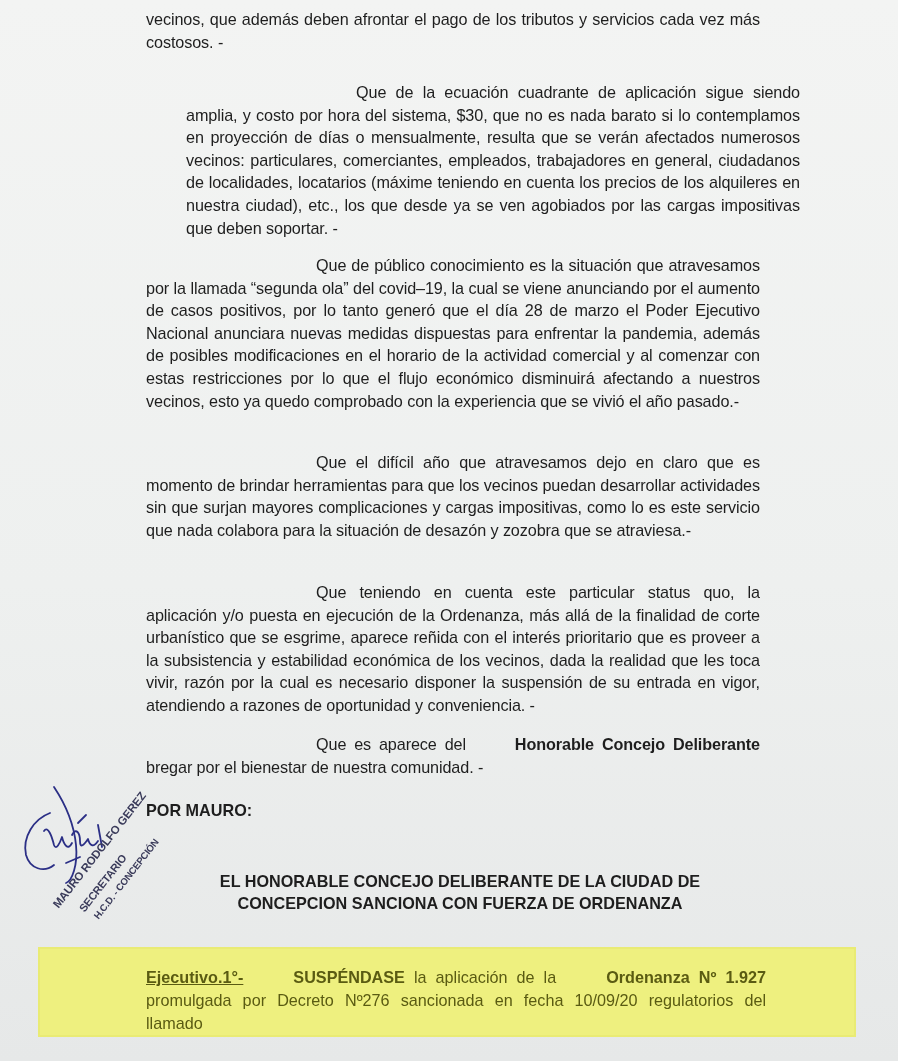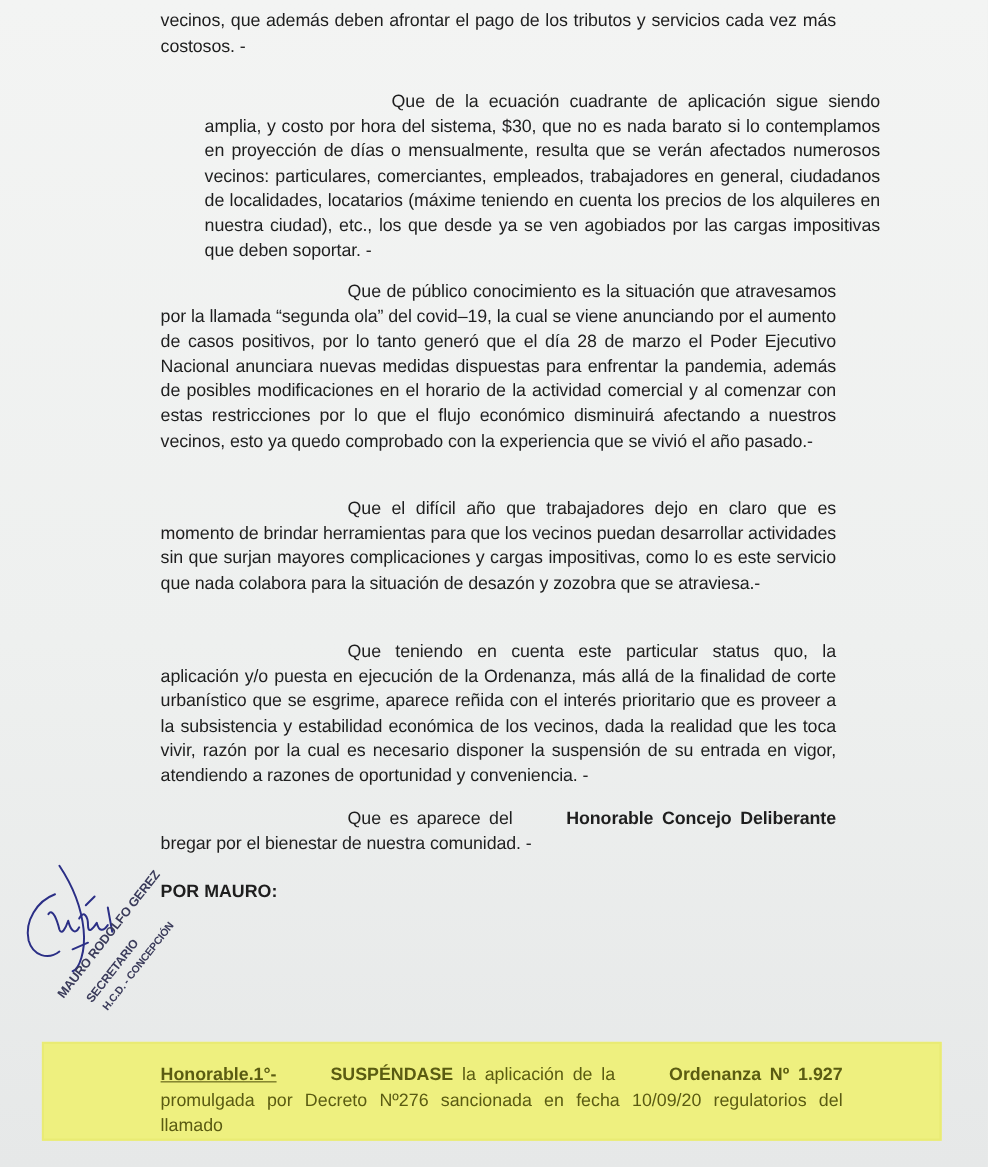--- a/index.html
+++ b/index.html
@@ -124,36 +124,40 @@
 
   <div class="text-block" id="p1">
     <p class="para last-line-left">Que de la ecuación cuadrante de aplicación sigue siendo amplia, y costo por hora del sistema, $30, que no es nada barato si lo contemplamos en proyección de días o mensualmente, resulta que se verán afectados numerosos vecinos: particulares, comerciantes, empleados, trabajadores en general, ciudadanos de localidades, locatarios (máxime teniendo en cuenta los precios de los alquileres en nuestra ciudad), etc., los que desde ya se ven agobiados por las cargas impositivas que deben soportar. -</p>
   </div>
 
   <div class="text-block" id="p2">
     <p class="para last-line-left">Que de público conocimiento es la situación que atravesamos por la llamada “segunda ola” del covid–19, la cual se viene anunciando por el aumento de casos positivos, por lo tanto  generó que el día 28 de marzo el Poder Ejecutivo Nacional anunciara nuevas medidas dispuestas para enfrentar la pandemia, además de posibles modificaciones en el horario de la actividad comercial y al comenzar con estas restricciones por lo que  el flujo económico disminuirá afectando a nuestros vecinos, esto ya quedo comprobado con la experiencia que se vivió el año pasado.-</p>
   </div>
 
   <div class="text-block" id="p3">
-    <p class="para last-line-left">Que el difícil año que trabajadores dejo en claro que es momento de brindar herramientas para que los vecinos puedan desarrollar actividades sin que surjan mayores complicaciones y cargas impositivas, como lo es este servicio que nada colabora para la situación de desazón y zozobra que se atraviesa.-</p>
+    <p class="para last-line-left">Que el difícil año que atravesamos dejo en claro que es momento de brindar herramientas para que los vecinos puedan desarrollar actividades sin que surjan mayores complicaciones y cargas impositivas, como lo es este servicio que nada colabora para la situación de desazón y zozobra que se atraviesa.-</p>
   </div>
 
   <div class="text-block" id="p4">
     <p class="para last-line-left">Que teniendo en cuenta este particular status quo, la aplicación y/o puesta en ejecución de la Ordenanza, más allá de la finalidad de corte urbanístico que se esgrime, aparece reñida con el interés prioritario que es proveer a la subsistencia y estabilidad económica de los vecinos, dada la realidad que les toca vivir, razón por la cual es necesario disponer la suspensión de su entrada en vigor, atendiendo a razones de oportunidad y conveniencia. -</p>
   </div>
 
   <div class="text-block" id="p5">
     <p class="para last-line-left"><span>Que es aparece del </span><span class="bold">Honorable Concejo Deliberante</span><span> bregar por el bienestar de nuestra comunidad. -</span></p>
   </div>
 
   <div class="por-ello">POR MAURO:</div>
 
+  <div class="sanction">
+    <div>EL HONORABLE CONCEJO DELIBERANTE DE LA CIUDAD DE</div>
+    <div>CONCEPCION SANCIONA CON FUERZA DE ORDENANZA</div>
+  </div>
 
   <div class="highlight-box"></div>
-  <div class="article"><span class="lbl">Honorable.1°-</span><span class="bold"> SUSPÉNDASE</span><span> la aplicación de la </span><span class="bold">Ordenanza Nº 1.927</span><span> promulgada por Decreto Nº276 sancionada en fecha 10/09/20 regulatorios del llamado</span></div>
+  <div class="article"><span class="lbl">Ejecutivo.1°-</span><span class="bold"> SUSPÉNDASE</span><span> la aplicación de la </span><span class="bold">Ordenanza Nº 1.927</span><span> promulgada por Decreto Nº276 sancionada en fecha 10/09/20 regulatorios del llamado</span></div>
 
   <svg class="signature" viewBox="0 0 120 100">
     <g fill="none" stroke="#2b2f86" stroke-width="1.8" stroke-linecap="round" stroke-linejoin="round">
       <path d="M40 2 C 52 20, 60 40, 62 60 C 64 80, 58 96, 52 98"></path>
       <path d="M36 28 C 20 34, 8 52, 12 70 C 16 84, 30 88, 40 80"></path>
       <path d="M30 46 C 34 40, 38 52, 40 60 C 42 66, 46 58, 48 52 C 50 60, 54 66, 58 58"></path>
       <path d="M58 50 C 62 42, 66 48, 66 56 C 66 64, 70 60, 74 54 C 76 62, 80 62, 84 56"></path>
       <path d="M64 38 L 72 30"></path>
       <path d="M84 40 L 88 62"></path>
       <path d="M52 78 L 66 72"></path>

